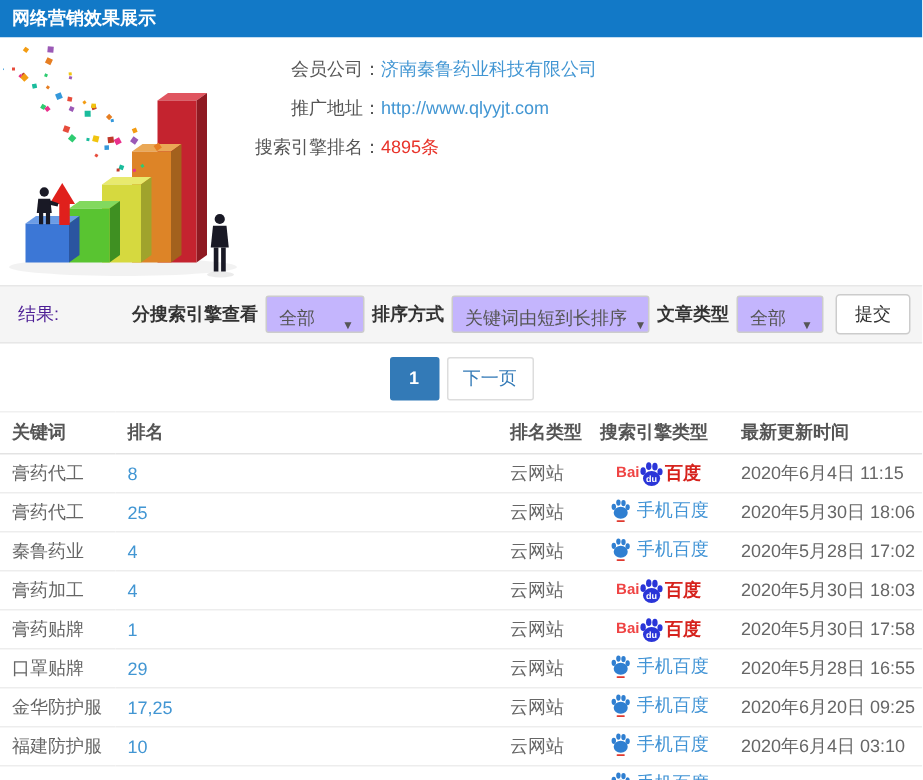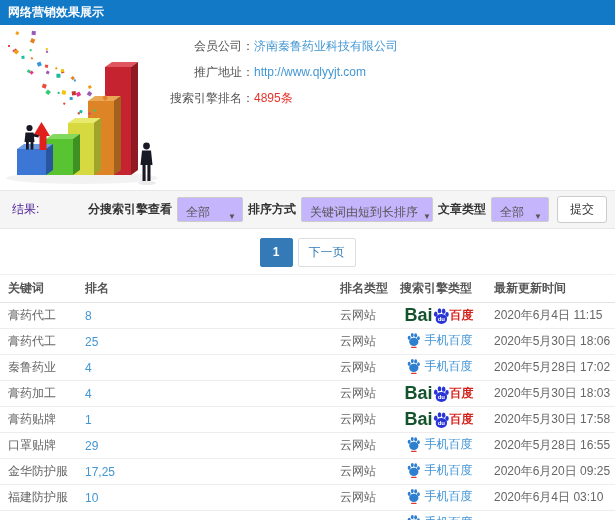--- a/index.html
+++ b/index.html
@@ -41,21 +41,21 @@
   
   table.results{width:615px;border-collapse:collapse;table-layout:fixed;
                 font-size:12px;color:#666;border-top:1px solid #f0f0f0;}
   th{height:27px;font-weight:bold;color:#555;text-align:left;padding:0 0 0 8px;
      border-bottom:1px solid #e3e3e3;font-size:12px;}
   td{height:25px;padding:0 0 0 8px;border-bottom:1px solid #ededed;overflow:hidden;white-space:nowrap;}
   th.c-eng{padding-left:8px;}
   td.c-eng{padding-left:0;text-align:center;}
   a.rank-link{color:#4296d3;text-decoration:none;cursor:pointer;}
   .baidu-full{display:inline-flex;align-items:center;}
-  .bai{color:#14532d;font-weight:bold;font-size:18px;}
+  .bai{color:#ef4444;font-weight:bold;font-size:10px;}
   .bcn{color:#d6231d;font-weight:bold;font-size:12px;margin-left:1px;}
   .baidu-mobile{display:inline-flex;align-items:center;gap:4px;}
   .mlabel{color:#4093d5;font-size:12px;}
 </style>
 </head>
 <body>
 
 <div class="page">
 
   <div class="titlebar">

